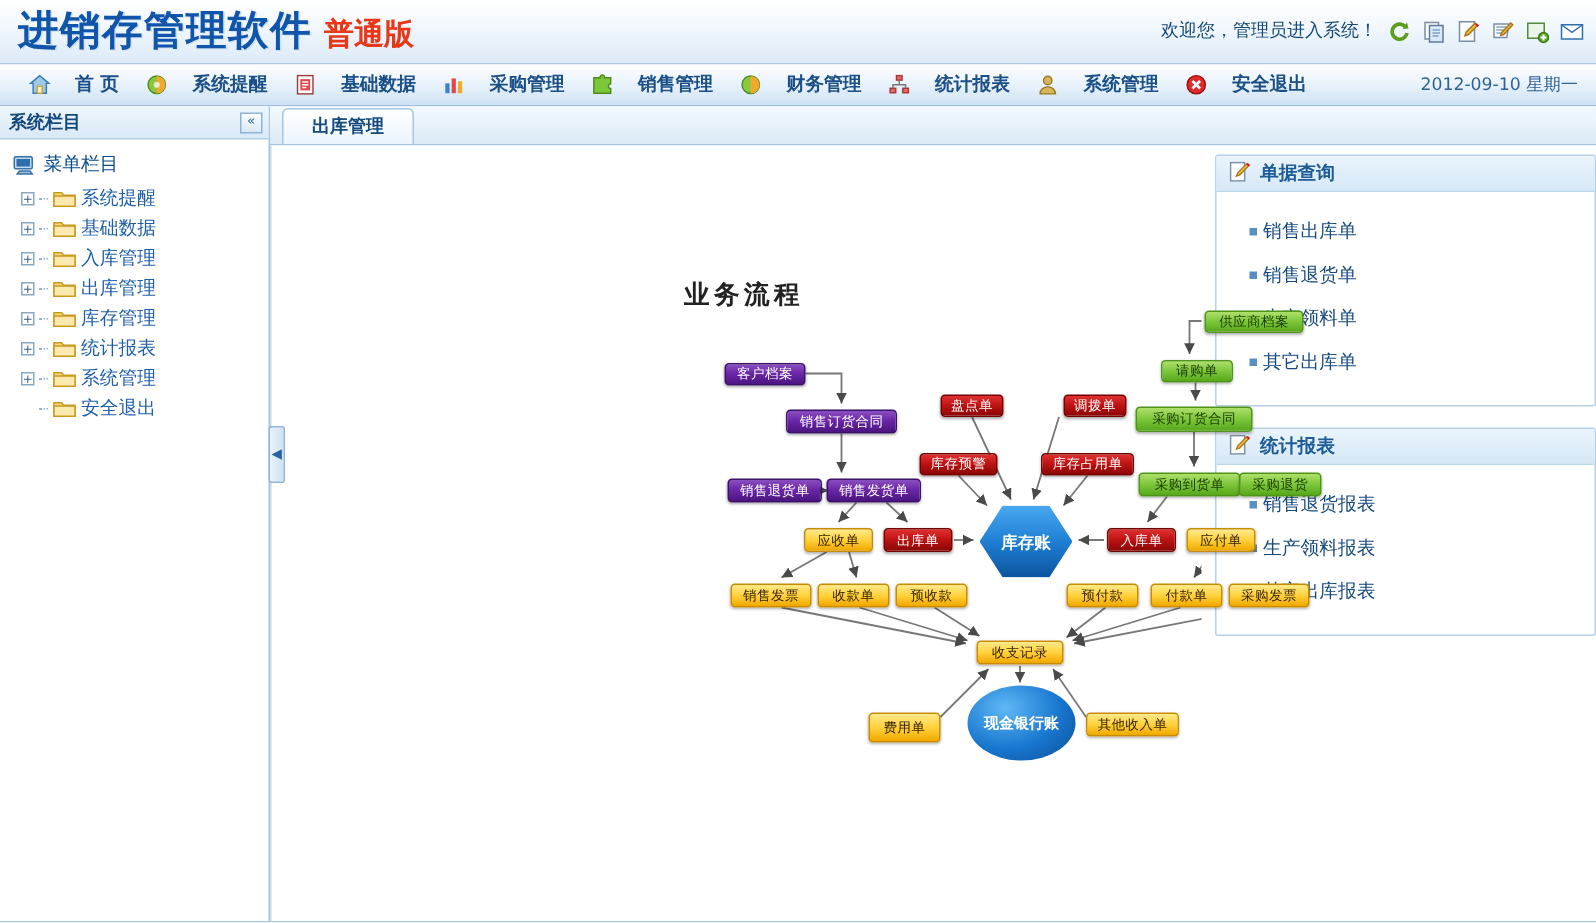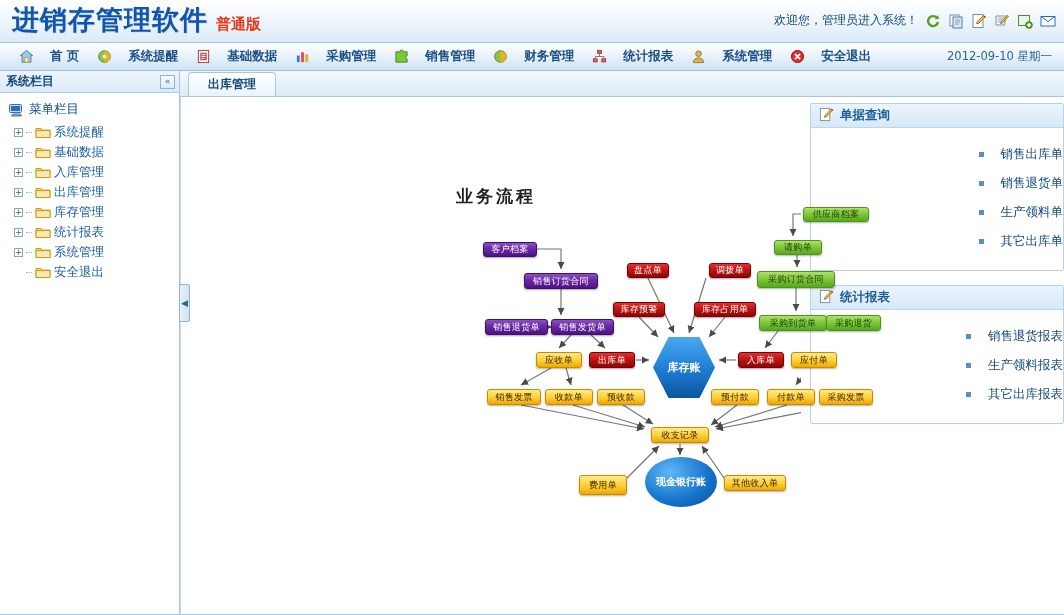--- a/index.html
+++ b/index.html
@@ -24,21 +24,21 @@
     display: flex; align-items: baseline;
   }
   .logo-main {
     font-size: 27px; font-weight: bold;
     color: #1155aa;
     letter-spacing: 1px;
     text-shadow: 1px 1px 0 #cfe2f2;
     font-family: "DejaVu Sans", sans-serif;
   }
   .logo-sub {
-    font-size: 15px; color: #e8381a; font-weight: bold;
+    font-size: 20px; color: #e8381a; font-weight: bold;
     margin-left: 8px;
   }
   .welcome-wrap {
     position: absolute; right: 8px; top: 12px;
     display: flex; align-items: center; gap: 7px;
   }
   .welcome-text { font-size: 12px; color: #144878; }
   .hicon {
     width: 16px; height: 16px; display: inline-block;
     position: relative;
@@ -188,24 +188,23 @@
   .panel-head {
     height: 24px;
     background: linear-gradient(to bottom,#eaf4fc 0%, #d6e8f8 100%);
     border-bottom: 1px solid #bcd6ea;
     display: flex; align-items: center; gap: 6px;
     padding: 0 8px;
   }
   .panel-title { font-size: 12.5px; font-weight: bold; color: #1d5c96; }
   .panel-body { padding: 12px 0 14px 0; }
   .panel-li {
-    display: flex; align-items: center; gap: 17px;
+    display: flex; align-items: center; gap: 4px;
     padding: 6px 0 6px 22px;
     cursor: pointer;
-    justify-content: flex-end;
   }
   .panel-li .bullet {
     width: 5px; height: 5px; background: #5a8fc4;
     flex: 0 0 auto;
   }
   .panel-li .lbl { font-size: 12.5px; color: #14497d; }
 
   
   .flow {
     position: absolute;
@@ -614,21 +613,21 @@
         <div class="node n-purple" style="left:304px;top:222px;width:63px;height:16px;">销售退货单</div>
         <div class="node n-purple" style="left:370px;top:222px;width:63px;height:16px;">销售发货单</div>
 
         <div class="node n-red" style="left:446px;top:166px;width:42px;height:15px;">盘点单</div>
         <div class="node n-red" style="left:504px;top:166px;width:42px;height:15px;margin-left:24px;">调拨单</div>
         <div class="node n-red" style="left:432px;top:205px;width:52px;height:15px;">库存预警</div>
         <div class="node n-red" style="left:513px;top:205px;width:62px;height:15px;">库存占用单</div>
         <div class="node n-red" style="left:408px;top:255px;width:46px;height:16px;">出库单</div>
         <div class="node n-red" style="left:557px;top:255px;width:46px;height:16px;">入库单</div>
 
-        <div class="hexnode" style="left:472px;top:240px;width:62px;height:61px;">库存账</div>
+        <div class="hexnode" style="left:472px;top:240px;width:62px;height:48px;">库存账</div>
 
         <div class="node n-green" style="left:622px;top:110px;width:66px;height:15px;">供应商档案</div>
         <div class="node n-green" style="left:593px;top:143px;width:48px;height:15px;">请购单</div>
         <div class="node n-green" style="left:576px;top:174px;width:78px;height:17px;">采购订货合同</div>
         <div class="node n-green" style="left:578px;top:218px;width:68px;height:16px;">采购到货单</div>
         <div class="node n-green" style="left:645px;top:218px;width:55px;height:16px;">采购退货</div>
 
         <div class="node n-yellow" style="left:355px;top:255px;width:46px;height:16px;">应收单</div>
         <div class="node n-yellow" style="left:610px;top:255px;width:46px;height:16px;">应付单</div>
         <div class="node n-yellow" style="left:306px;top:292px;width:54px;height:16px;">销售发票</div>

